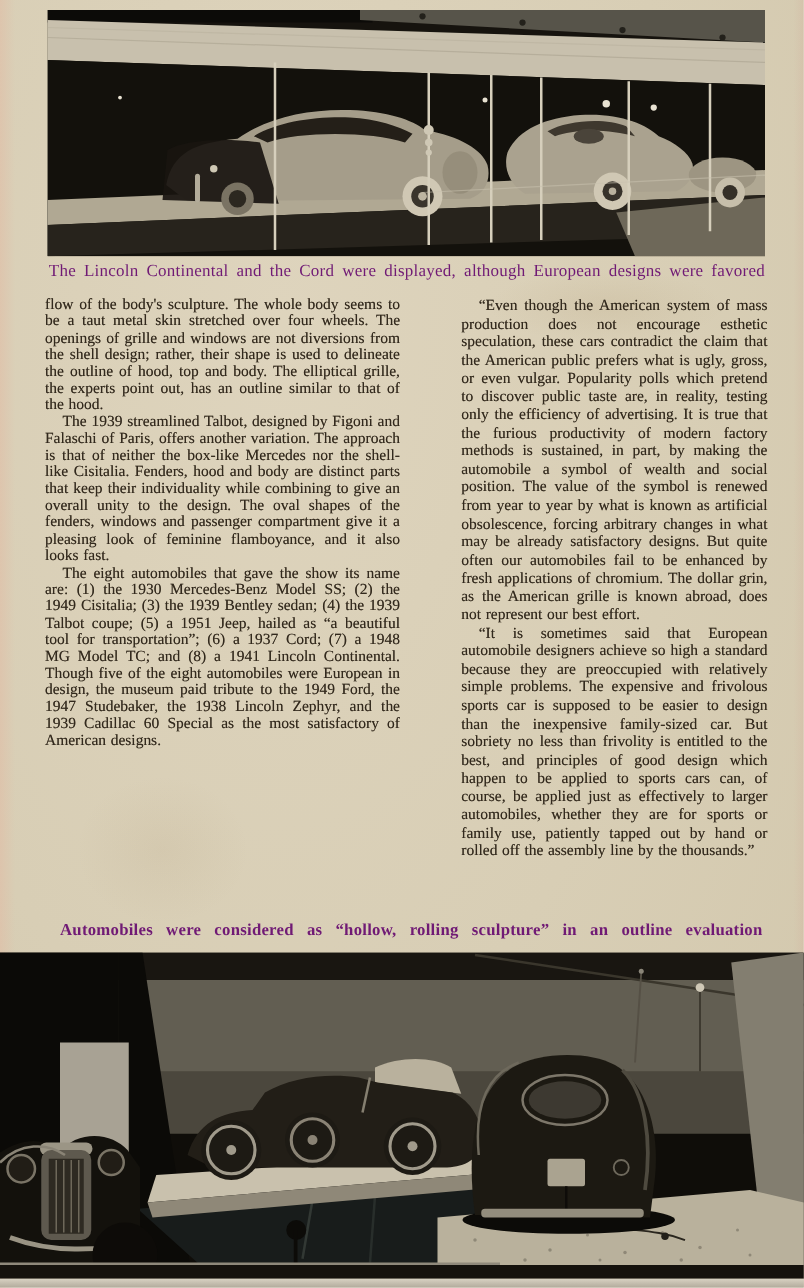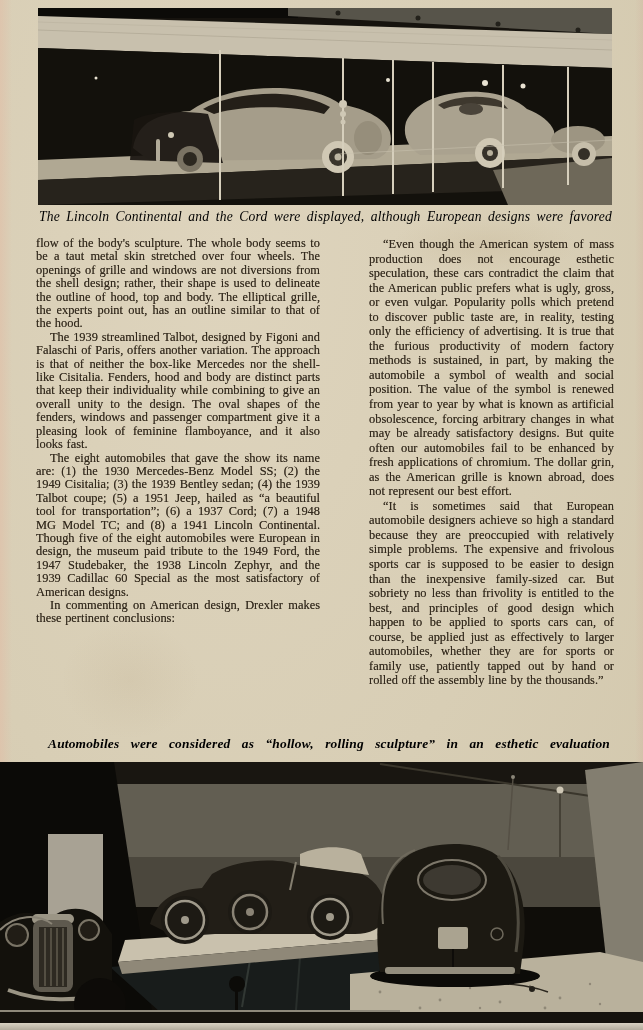--- a/index.html
+++ b/index.html
@@ -16,21 +16,21 @@
   .stain{position:absolute;pointer-events:none;border-radius:50%;}
   .stain.s1{left:390px;top:215px;width:190px;height:60px;
     background:radial-gradient(ellipse, rgba(150,120,70,.10), rgba(150,120,70,0) 70%);}
   .stain.s2{left:60px;top:620px;width:140px;height:120px;
     background:radial-gradient(ellipse, rgba(140,110,70,.07), rgba(140,110,70,0) 70%);}
 
   .photo-top{position:absolute;left:38px;top:8px;width:574px;height:197px;margin:0;display:block;}
   .photo-bottom{position:absolute;left:0;top:762px;width:643px;height:250px;margin:0;display:block;}
   .photo-top svg,.photo-bottom svg{display:block;}
 
-  .caption{position:absolute;font-style:italic;color:#000000;
+  .caption{position:absolute;color:#701a75;
     text-align:justify;text-align-last:justify;letter-spacing:.2px;word-spacing:1px;margin:0;}
   .caption-top{left:39px;top:209px;width:573px;font-size:13.6px;}
   .caption-bottom{left:48px;top:736px;width:562px;font-size:13.4px;font-weight:bold;}
 
   .columns{position:absolute;left:36px;top:237px;width:578px;height:500px;display:flex;}
   .col{width:284px;}
   .col-left{margin-right:10px;}
   .col p{margin:0;text-align:justify;font-size:12.4px;word-spacing:.6px;
     text-shadow:0 0 .3px rgba(50,40,25,.6);hyphens:auto;}
   .col-left p{line-height:13.4px;}
@@ -119,29 +119,28 @@
   </svg>
 </figure>
 
 <p class="caption caption-top">The Lincoln Continental and the Cord were displayed, although European designs were favored</p>
 
 <div class="columns">
   <div class="col col-left">
     <p>flow of the body's sculpture. The whole body seems to be a taut metal skin stretched over four wheels. The openings of grille and windows are not diversions from the shell design; rather, their shape is used to delineate the outline of hood, top and body. The elliptical grille, the experts point out, has an outline similar to that of the hood.</p>
     <p class="indent">The 1939 streamlined Talbot, designed by Figoni and Falaschi of Paris, offers another variation. The approach is that of neither the box-like Mercedes nor the shell-like Cisitalia. Fenders, hood and body are distinct parts that keep their individuality while combining to give an overall unity to the design. The oval shapes of the fenders, windows and passenger compartment give it a pleasing look of feminine flamboyance, and it also looks fast.</p>
     <p class="indent">The eight automobiles that gave the show its name are: (1) the 1930 Mercedes-Benz Model SS; (2) the 1949 Cisitalia; (3) the 1939 Bentley sedan; (4) the 1939 Talbot coupe; (5) a 1951 Jeep, hailed as “a beautiful tool for transportation”; (6) a 1937 Cord; (7) a 1948 MG Model TC; and (8) a 1941 Lincoln Continental. Though five of the eight automobiles were European in design, the museum paid tribute to the 1949 Ford, the 1947 Studebaker, the 1938 Lincoln Zephyr, and the 1939 Cadillac 60 Special as the most satisfactory of American designs.</p>
-    <p class="indent">In commenting on American design, Drexler makes these pertinent conclusions:</p>
   </div>
   <div class="col col-right">
     <p class="indent">“Even though the American system of mass production does not encourage esthetic speculation, these cars contradict the claim that the American public prefers what is ugly, gross, or even vulgar. Popularity polls which pretend to discover public taste are, in reality, testing only the efficiency of advertising. It is true that the furious productivity of modern factory methods is sustained, in part, by making the automobile a symbol of wealth and social position. The value of the symbol is renewed from year to year by what is known as artificial obsolescence, forcing arbitrary changes in what may be already satisfactory designs. But quite often our automobiles fail to be enhanced by fresh applications of chromium. The dollar grin, as the American grille is known abroad, does not represent our best effort.</p>
     <p class="indent">“It is sometimes said that European automobile designers achieve so high a standard because they are preoccupied with relatively simple problems. The expensive and frivolous sports car is supposed to be easier to design than the inexpensive family-sized car. But sobriety no less than frivolity is entitled to the best, and principles of good design which happen to be applied to sports cars can, of course, be applied just as effectively to larger automobiles, whether they are for sports or family use, patiently tapped out by hand or rolled off the assembly line by the thousands.”</p>
   </div>
 </div>
 
-<p class="caption caption-bottom">Automobiles were considered as “hollow, rolling sculpture” in an esthetic evaluation</p>
+<p class="caption caption-bottom">Automobiles were considered as “hollow, rolling sculpture” in an outline evaluation</p>
 
 <figure class="photo-bottom">
   <svg width="643" height="250" viewBox="0 0 643 250">
     <rect width="643" height="250" fill="#0f0d09"></rect>
     <rect x="95" y="22" width="548" height="75" fill="#625e52"></rect>
     <rect x="95" y="95" width="548" height="50" fill="#4b473d"></rect>
     <rect x="0" y="0" width="643" height="22" fill="#191611"></rect>
     <line x1="380" y1="2" x2="643" y2="42" stroke="#3a362c" stroke-width="2"></line>
     <polygon points="585,8 643,0 643,250 612,250" fill="#837e70"></polygon>
 

